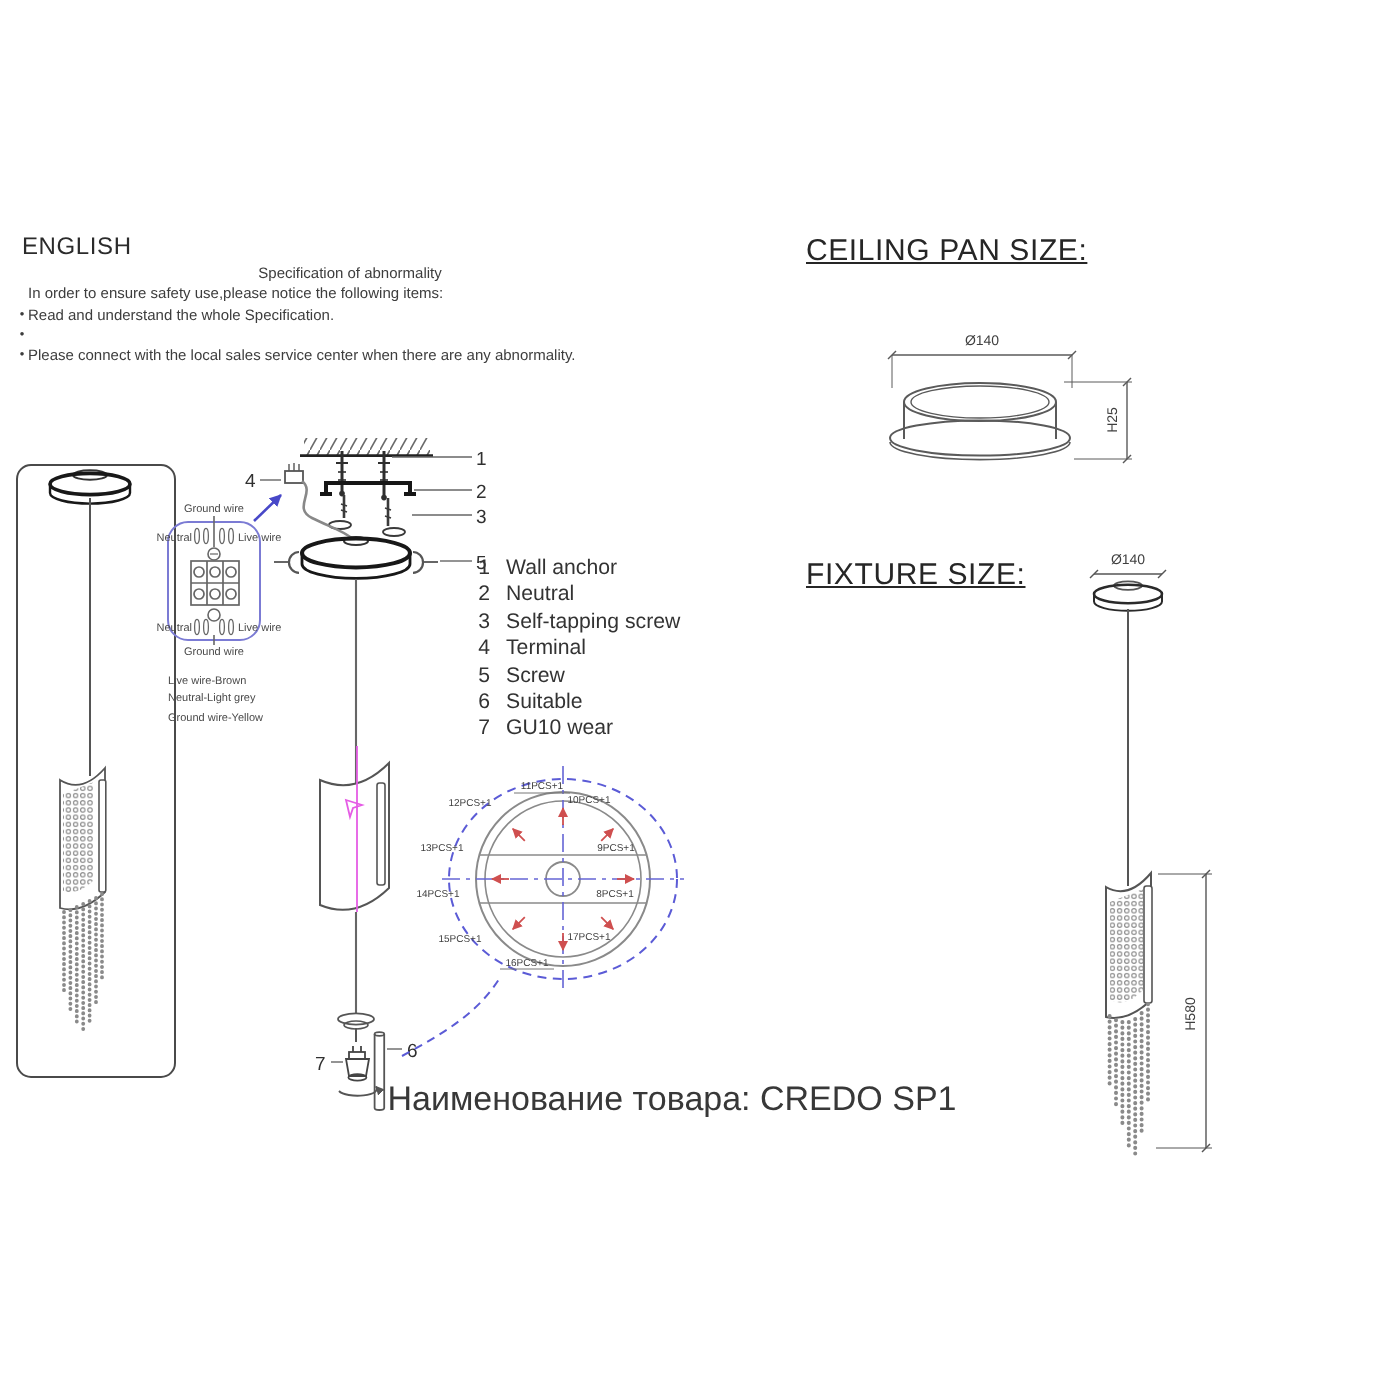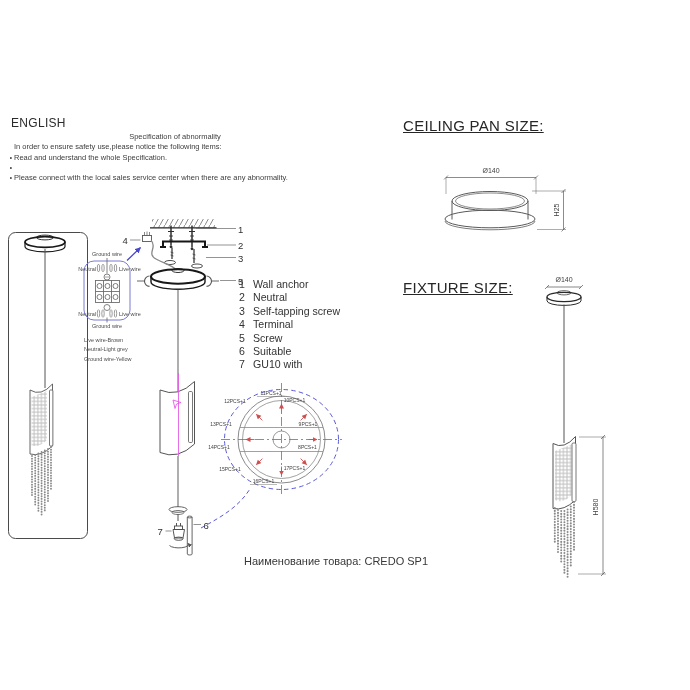--- a/index.html
+++ b/index.html
@@ -12,21 +12,21 @@
   .spec-title { text-align:center; }
   .spec-intro { padding-left:6px; }
   .spec-item { display:flex; }
   .spec-item .bullet { width:6px; text-align:center; font-size:6.5px; }
   .parts { left:236px; top:278px; font-size:10.6px; line-height:13.4px; color:#333; }
   .part-row { display:flex; }
   .pnum { width:9px; text-align:right; margin-right:8px; }
   .rhead { font-size:15px; color:#262626; letter-spacing:.3px;text-decoration:underline; }
   .head-pan { left:403px; top:117px; }
   .head-fix { left:403px; top:259px;margin-top:20px; }
-  .product { left:160px; top:555px; width:352px; text-align:center; font-size:11px; color:#383838; }
+  .product { left:160px; top:540px; width:352px; text-align:center; font-size:17px; color:#383838; }
   svg.art { position:absolute; left:0; top:0; }
   svg text { fill:#3f3f3f; stroke:none; }
   .t5  { font-size:5px; }
   .t55 { font-size:5.5px; fill:#4a4a4a; }
   .t7  { font-size:7px; }
   .t95 { font-size:9.5px; fill:#303030; }
 </style>
 </head>
 <body>
 
@@ -354,21 +354,21 @@
     <div class="part-row">
         <span class="pnum">5</span>
         <span>Screw</span>
       </div>
     <div class="part-row">
         <span class="pnum">6</span>
         <span>Suitable</span>
       </div>
     <div class="part-row">
         <span class="pnum">7</span>
-        <span>GU10 with</span>
+        <span>GU10 wear</span>
       </div>
   </div>
 
   <div class="abs rhead head-pan">CEILING PAN SIZE:</div>
   <div class="abs rhead head-fix">FIXTURE SIZE:</div>
 
   <div class="abs product">Наименование товара: CREDO SP1</div>
 
 </div>
 

